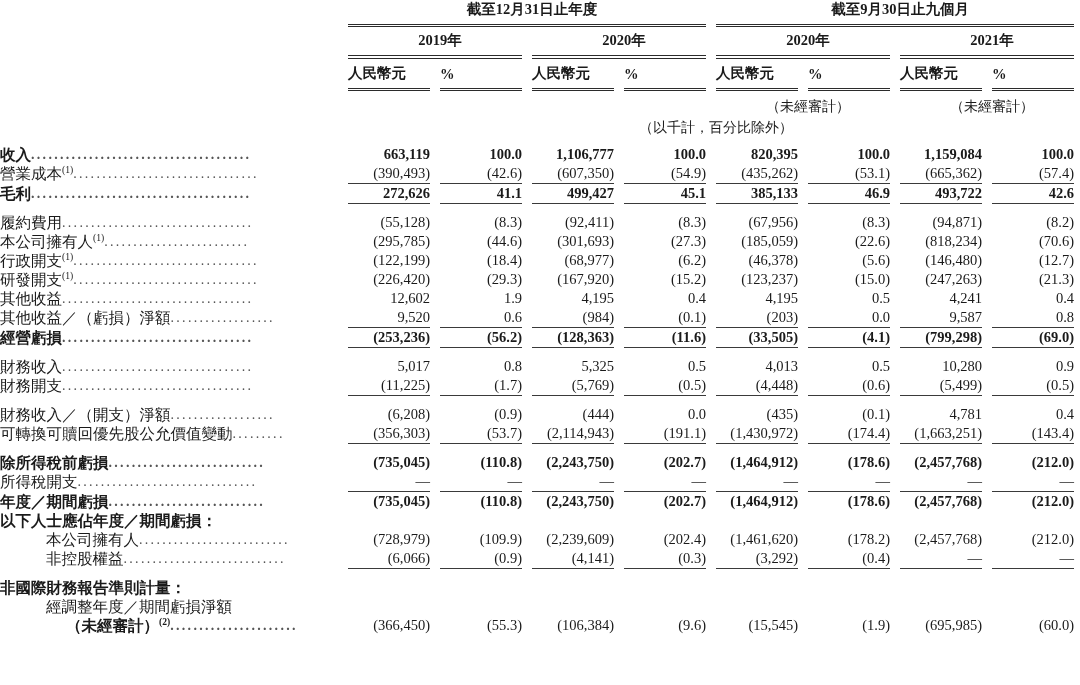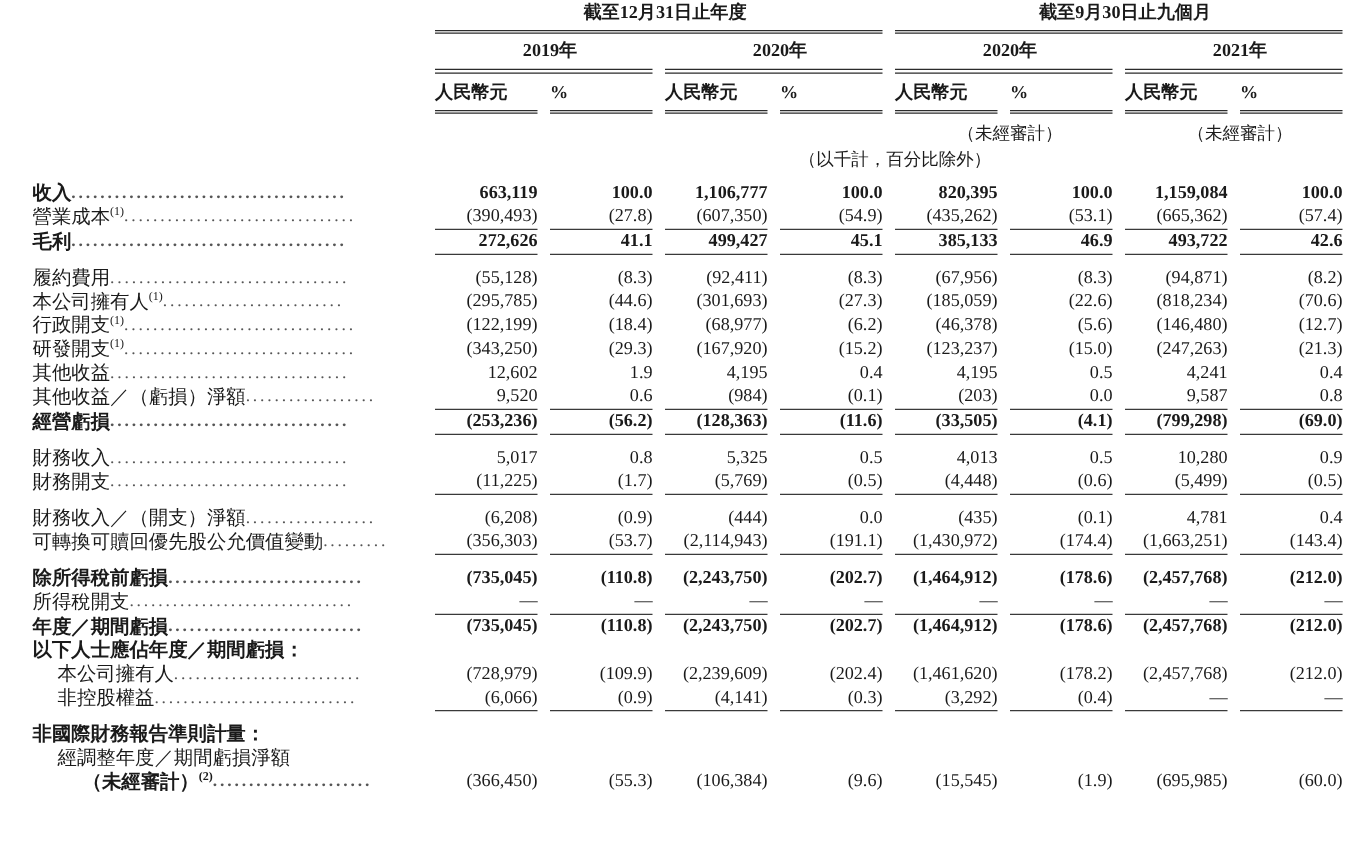--- a/index.html
+++ b/index.html
@@ -48,21 +48,20 @@
     padding-right: 10px;
     white-space: nowrap;
     font-size: 14.5px;
     line-height: 19px;
     font-variant-numeric: lining-nums;
   }
   .num.pct { }
 
   .lbl {
     text-align: left;
-    padding-left: 26px;
     white-space: nowrap;
     font-size: 15.5px;
     line-height: 19px;
     position: relative;
   }
 
   .bold, .bold .num, .bold .lbl { font-weight: bold; }
   tr.bold td { font-weight: bold; }
 
   
@@ -256,21 +255,21 @@
           <td class="num">1,106,777</td>
           <td class="num pct">100.0</td>
           <td class="num">820,395</td>
           <td class="num pct">100.0</td>
           <td class="num">1,159,084</td>
           <td class="num pct">100.0</td>
         </tr>
         <tr>
           <td class="lbl"><span>營業成本</span><sup>(1)</sup><span class="leader">................................</span></td>
           <td class="num">(390,493)</td>
-          <td class="num pct">(27.8)</td>
+          <td class="num pct">(42.6)</td>
           <td class="num">(607,350)</td>
           <td class="num pct">(54.9)</td>
           <td class="num">(435,262)</td>
           <td class="num pct">(53.1)</td>
           <td class="num">(665,362)</td>
           <td class="num pct">(57.4)</td>
         </tr>
         <tr>
           <td></td>
           <td class="ruled">
@@ -375,21 +374,21 @@
           <td class="num pct">(18.4)</td>
           <td class="num">(68,977)</td>
           <td class="num pct">(6.2)</td>
           <td class="num">(46,378)</td>
           <td class="num pct">(5.6)</td>
           <td class="num">(146,480)</td>
           <td class="num pct">(12.7)</td>
         </tr>
         <tr>
           <td class="lbl"><span>研發開支</span><sup>(1)</sup><span class="leader">................................</span></td>
-          <td class="num">(343,250)</td>
+          <td class="num">(226,420)</td>
           <td class="num pct">(29.3)</td>
           <td class="num">(167,920)</td>
           <td class="num pct">(15.2)</td>
           <td class="num">(123,237)</td>
           <td class="num pct">(15.0)</td>
           <td class="num">(247,263)</td>
           <td class="num pct">(21.3)</td>
         </tr>
         <tr>
           <td class="lbl"><span>其他收益</span><span class="leader">.................................</span></td>

